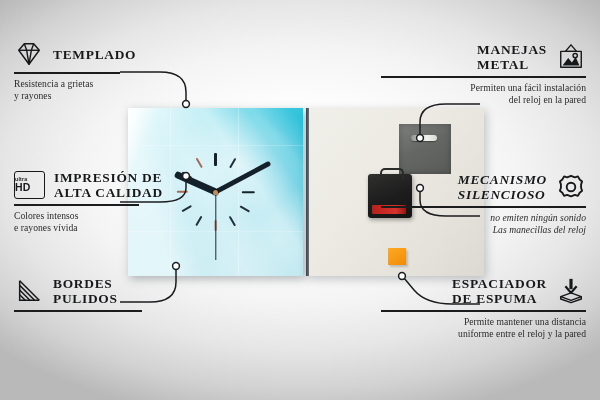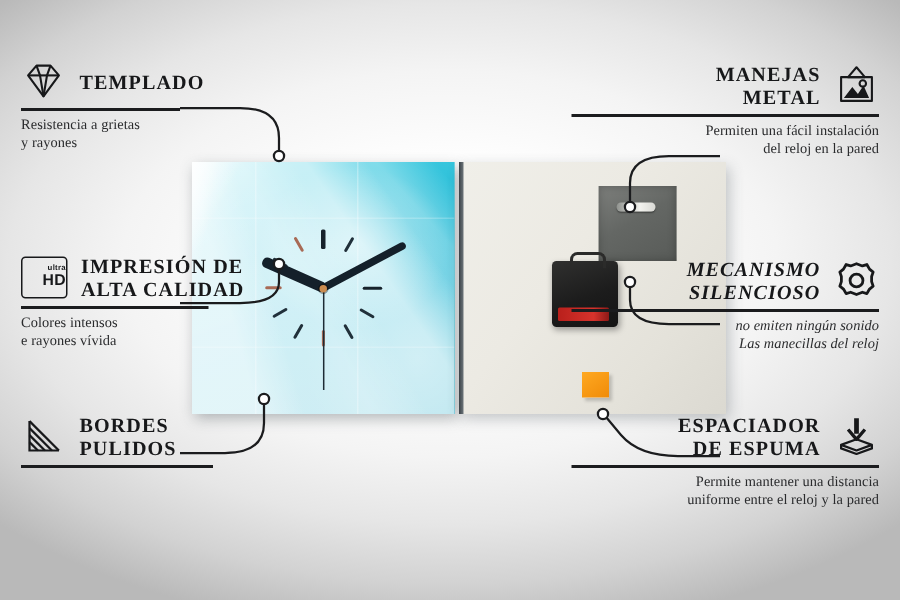--- a/index.html
+++ b/index.html
@@ -96,32 +96,32 @@
   
   .feat{position:absolute;width:205px;}
   .feat .row{display:flex;align-items:center;gap:9px;}
   .feat.left .row{justify-content:flex-start;}
   .feat.right .row{justify-content:flex-end;}
   .feat .ttl{
     font-size:13.4px;letter-spacing:.055em;line-height:1.12;
     color:#17181a;font-weight:700;text-transform:uppercase;
   }
   .feat.left .ttl{text-align:left;}
-  .feat.right .ttl{text-align:right;}
+  .feat.right .ttl{}
   .feat .rule{height:1.6px;background:#1b1c1e;margin-top:4px;}
   .feat .sub{
     font-size:9.6px;line-height:1.34;color:#2a2b2d;margin-top:4px;letter-spacing:.005em;
   }
   .feat.left .sub{text-align:left;}
   .feat.right .sub{text-align:right;}
   .ico{width:30px;height:28px;flex:0 0 30px;display:block;}
 
   .hdbox{
     width:29px;height:26px;border:1.8px solid #17181a;border-radius:3px;
-    display:flex;flex-direction:column;align-items:flex-end;justify-content:center;
+    display:flex;flex-direction:column;align-items:flex-start;justify-content:center;
     flex:0 0 29px;
   }
   .hdbox .u{font-size:5.2px;letter-spacing:.04em;color:#17181a;line-height:1;
     font-family:"Liberation Sans",sans-serif;font-weight:700;}
   .hdbox .h{font-size:10.5px;letter-spacing:.02em;color:#17181a;line-height:1.05;
     font-family:"Liberation Sans",sans-serif;font-weight:700;}
 </style>
 </head>
 <body>
 

